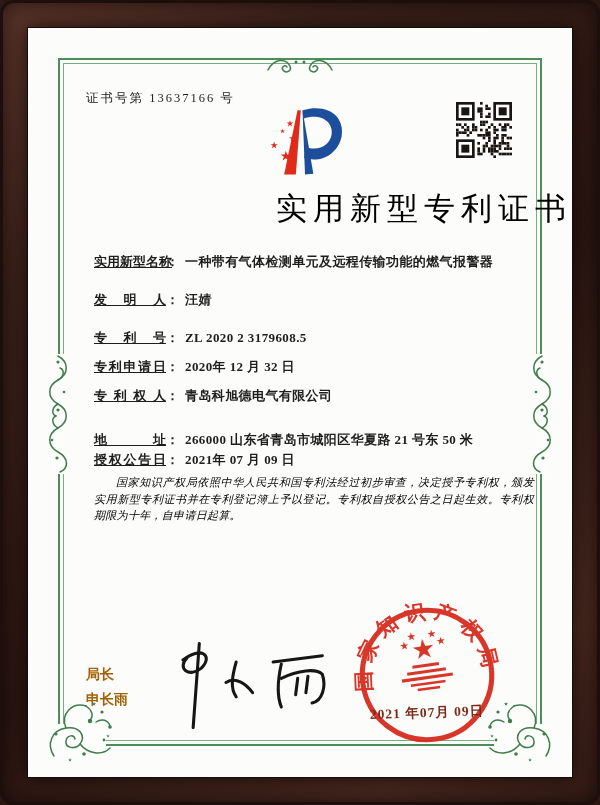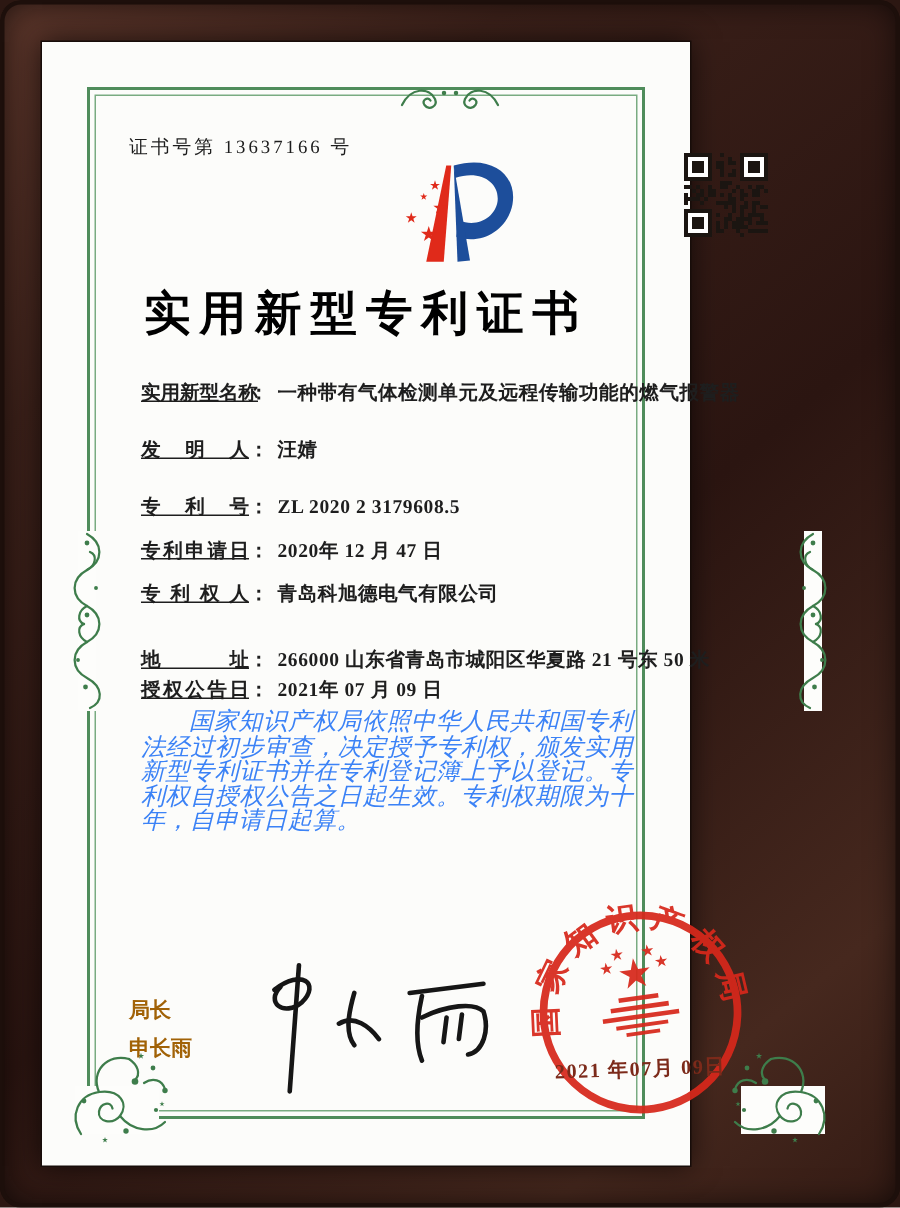--- a/index.html
+++ b/index.html
@@ -4,42 +4,42 @@
 <style>
   html,body{margin:0;padding:0;}
   body{width:600px;height:805px;overflow:hidden;background:#2c1712;
        font-family:"Liberation Serif","DejaVu Serif",serif;}
   .stage{position:relative;width:600px;height:805px;}
   
   .frame{position:absolute;inset:0;border-radius:14px;
     background:linear-gradient(140deg,#5a352a 0%,#3c211a 22%,#2b1511 55%,#46281e 85%,#341b14 100%);
     box-shadow:inset 0 0 0 3px #1d0f0b, inset 0 0 22px rgba(0,0,0,.7);}
   
-  .paper{position:absolute;left:28px;top:28px;width:432px;height:749px;background:#fcfcfa;
+  .paper{position:absolute;left:28px;top:28px;width:544px;height:749px;background:#fcfcfa;
     box-shadow:0 0 0 1px #170c09, 0 0 18px rgba(0,0,0,.65);}
   
   .gb-outer{position:absolute;left:30px;top:30px;right:30px;bottom:31px;border:2.5px solid #4f8c5b;}
   .gb-inner{position:absolute;left:35px;top:35px;right:35px;bottom:36px;border:1px solid #79ab81;}
   .orn{position:absolute;}
   .flip{transform:scaleX(-1);}
   .cert-no{position:absolute;left:58px;top:62px;font-size:12.5px;letter-spacing:2px;color:#1c1c1c;}
   .logo{position:absolute;left:222px;top:72px;width:100px;height:84px;}
   .qr{position:absolute;left:428px;top:74px;width:56px;height:56px;}
-  .title{position:absolute;left:0;top:160px;width:100%;margin:0;text-align:center;
-    font-size:31px;font-weight:700;letter-spacing:6px;color:#000;}
+  .title{position:absolute;left:0;top:160px;width:100%;margin:0;text-align:right;
+    font-size:31px;font-weight:400;letter-spacing:6px;color:#000;}
   .fields{position:absolute;left:66px;top:224px;right:34px;font-size:13px;color:#1e1e1e;}
   .field{line-height:20px;white-space:nowrap;}
   .f1{margin-bottom:18px;} .f2{margin-bottom:18px;} .f3{margin-bottom:9px;}
   .f4{margin-bottom:9px;} .f5{margin-bottom:24px;} .f6{}
   .flabel{display:inline-block;width:72px;text-align:justify;text-align-last:justify;font-weight:600;text-decoration:underline;}
   .colon{font-weight:600;padding-right:6px;}
   .fvalue{font-weight:600;letter-spacing:.4px;}
   .grant{display:flex;gap:20px;}
-  .paras{position:absolute;left:66px;top:446px;right:38px;font-size:16px;line-height:16.5px;
-    color:#3b82f6;font-style:italic;text-align:justify;letter-spacing:.3px;}
+  .paras{position:absolute;left:66px;top:446px;right:38px;font-size:11px;line-height:16.5px;
+    color:#000000;font-style:italic;text-align:justify;letter-spacing:.3px;}
   .paras p{margin:0 0 6px 0;text-indent:2em;}
   .signer{position:absolute;left:58px;top:634px;font-size:14px;font-weight:600;color:#a16207;line-height:25px;}
   .signature{position:absolute;left:118px;top:604px;width:205px;height:105px;}
   .seal{position:absolute;left:322px;top:570px;width:154px;height:154px;opacity:.93;}
   .seal-date{position:absolute;left:318px;top:676px;width:162px;text-align:center;
     font-size:13.5px;font-weight:700;color:#7c2a1a;letter-spacing:1px;transform:rotate(-2deg);}
 </style>
 </head>
 <body>
 
@@ -290,21 +290,21 @@
       <div class="field f1">
         <span class="flabel">实用新型名称</span><span class="colon">：</span><span class="fvalue">一种带有气体检测单元及远程传输功能的燃气报警器</span>
       </div>
       <div class="field f2">
         <span class="flabel">发明人</span><span class="colon">：</span><span class="fvalue">汪婧</span>
       </div>
       <div class="field f3">
         <span class="flabel">专利号</span><span class="colon">：</span><span class="fvalue">ZL 2020 2 3179608.5</span>
       </div>
       <div class="field f4">
-        <span class="flabel">专利申请日</span><span class="colon">：</span><span class="fvalue">2020年 12 月 47 日</span>
+        <span class="flabel">专利申请日</span><span class="colon">：</span><span class="fvalue">2020年 12 月 32 日</span>
       </div>
       <div class="field f5">
         <span class="flabel">专利权人</span><span class="colon">：</span><span class="fvalue">青岛科旭德电气有限公司</span>
       </div>
       <div class="field f6">
         <span class="flabel">地址</span><span class="colon">：</span><span class="fvalue">266000 山东省青岛市城阳区华夏路 21 号东 50 米</span>
       </div>
       <div class="field grant">
         <span>
           <span class="flabel">授权公告日</span><span class="colon">：</span><span class="fvalue">2021年 07 月 09 日</span>

